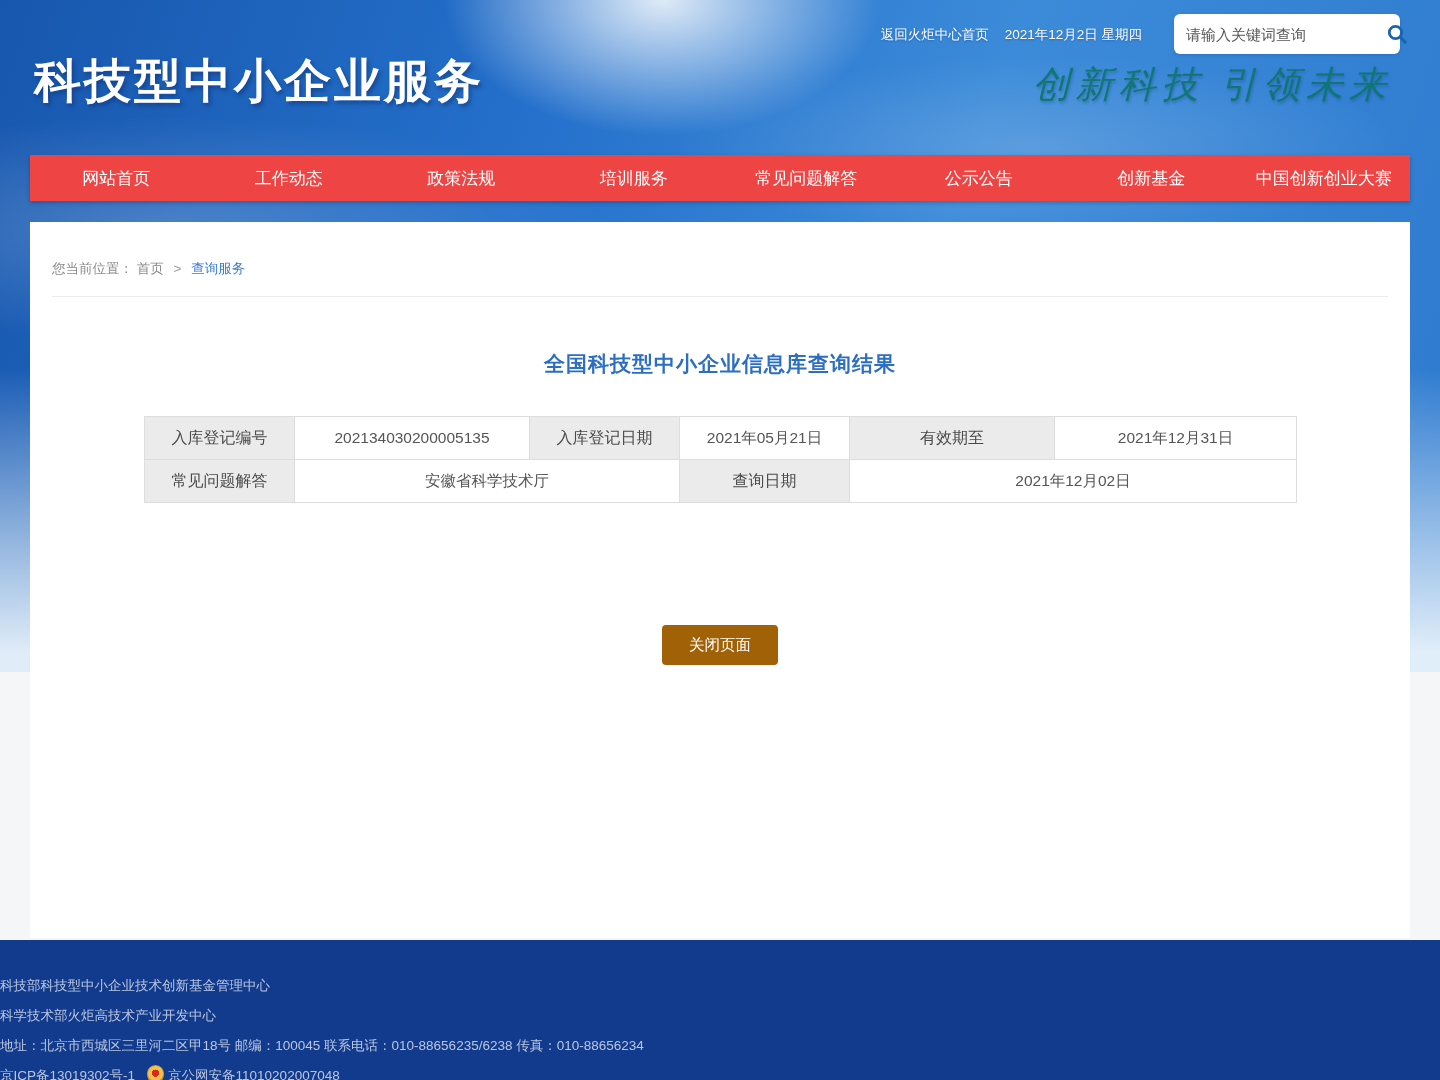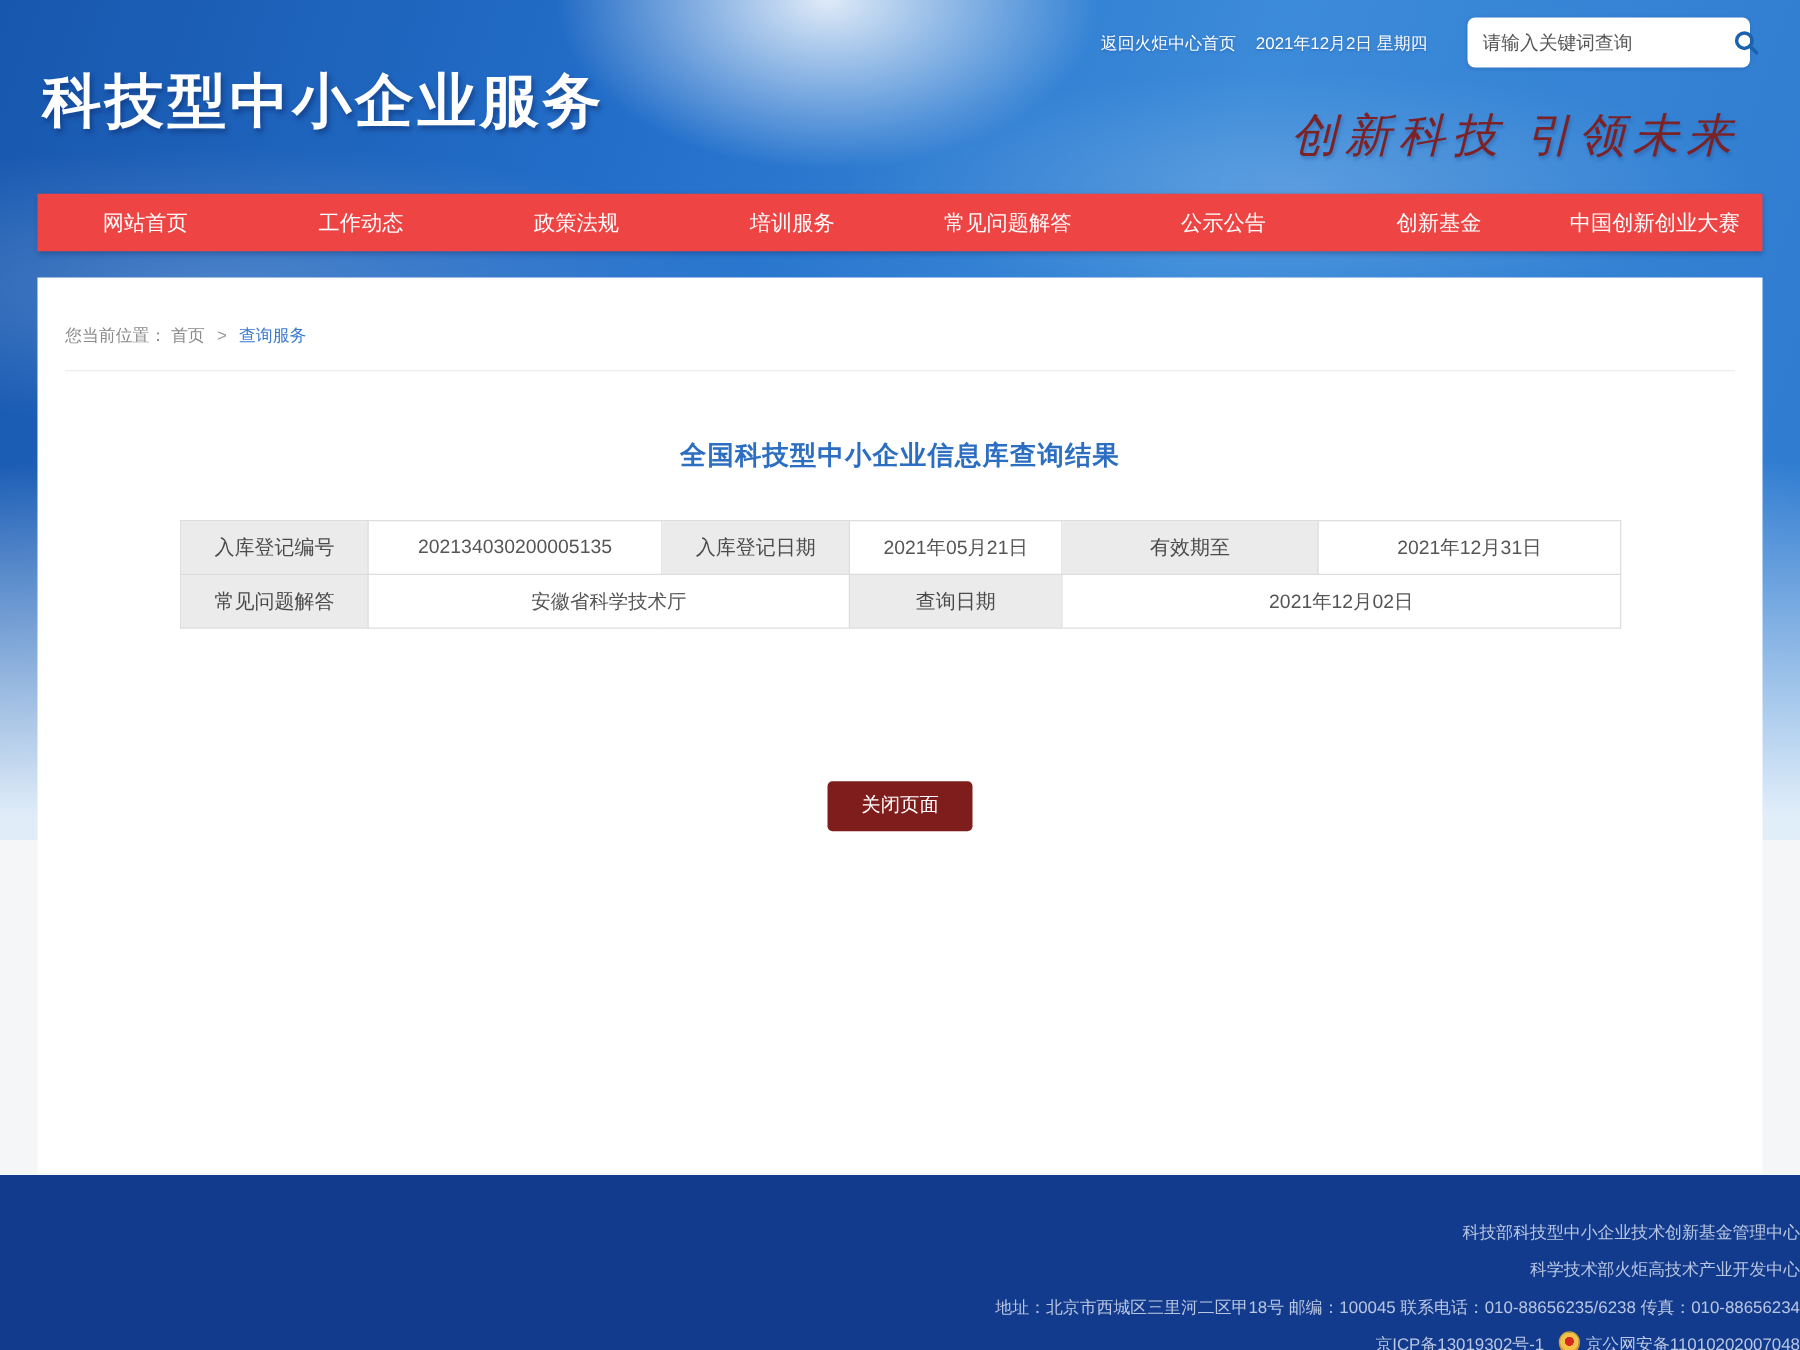--- a/index.html
+++ b/index.html
@@ -43,24 +43,24 @@
   .search-icon-btn { width:30px; height:30px; display:flex; align-items:center; justify-content:center; cursor:pointer; }
   .logo {
     position:absolute; top:50px; left:34px;
     color:#ffffff; font-size:47px; font-weight:bold; letter-spacing:3px;
     font-family:"Liberation Serif","DejaVu Serif",serif;
     text-shadow:2px 3px 4px rgba(12,45,110,0.55);
     white-space:nowrap;
   }
   .slogan {
     position:absolute; top:60px; right:48px;
-    color:#7f1d1d; font-size:37px; font-style:italic; letter-spacing:6px;
+    color:#0f766e; font-size:37px; font-style:italic; letter-spacing:6px;
     font-family:"Liberation Serif","DejaVu Serif",serif;
     text-shadow:1px 2px 3px rgba(20,60,130,0.35);
-    white-space:nowrap; opacity:0.95;margin-top:24px;
+    white-space:nowrap; opacity:0.95;
   }
   
   .navbar {
     position:absolute; top:155px; left:30px; width:1380px; height:46px;
     background:#ef4444;
     display:flex; align-items:stretch;
     box-shadow:0 2px 4px rgba(10,30,80,0.30);
   }
   .nav-item {
     flex:1; display:flex; align-items:center; justify-content:center;
@@ -90,29 +90,29 @@
   }
   .result-table td {
     border:1px solid #dddddd; height:43px; text-align:center;
     font-size:15.5px; color:#555555; padding:0 6px;
     overflow:hidden; white-space:nowrap;
   }
   .result-table td.lbl { background:#ebebeb; color:#4a4a4a; font-size:16px; }
   .close-btn-wrap { position:absolute; top:403px; left:0; width:100%; text-align:center; }
   .close-btn {
     display:inline-block; width:116px; height:40px; line-height:40px;
-    background:#7f1d1d; color:#ffffff; font-size:15.5px;
+    background:#a16207; color:#ffffff; font-size:15.5px;
     border:none; border-radius:4px; cursor:pointer; text-align:center;
     font-family:"Liberation Sans","DejaVu Sans",sans-serif;
   }
   
   .footer {
     position:absolute; top:940px; left:0; width:1440px; height:140px;
     background:#133b8d; color:#b9c6e2; font-size:13.5px;
-    text-align:right; padding-top:31px; line-height:30px;
+    text-align:left; padding-top:31px; line-height:30px;
   }
   .footer .f-line { white-space:nowrap; }
   .badge-icon {
     display:inline-block; width:17px; height:19px; margin:0 4px -4px 12px;
     border-radius:50% 50% 50% 50% / 45% 45% 55% 55%;
     background:radial-gradient(circle at 50% 42%, #d42b1e 0 28%, #f5c148 30% 60%, #e8912b 62% 100%);
     border:1px solid #c9a23c;
   }
 </style>
 </head>

